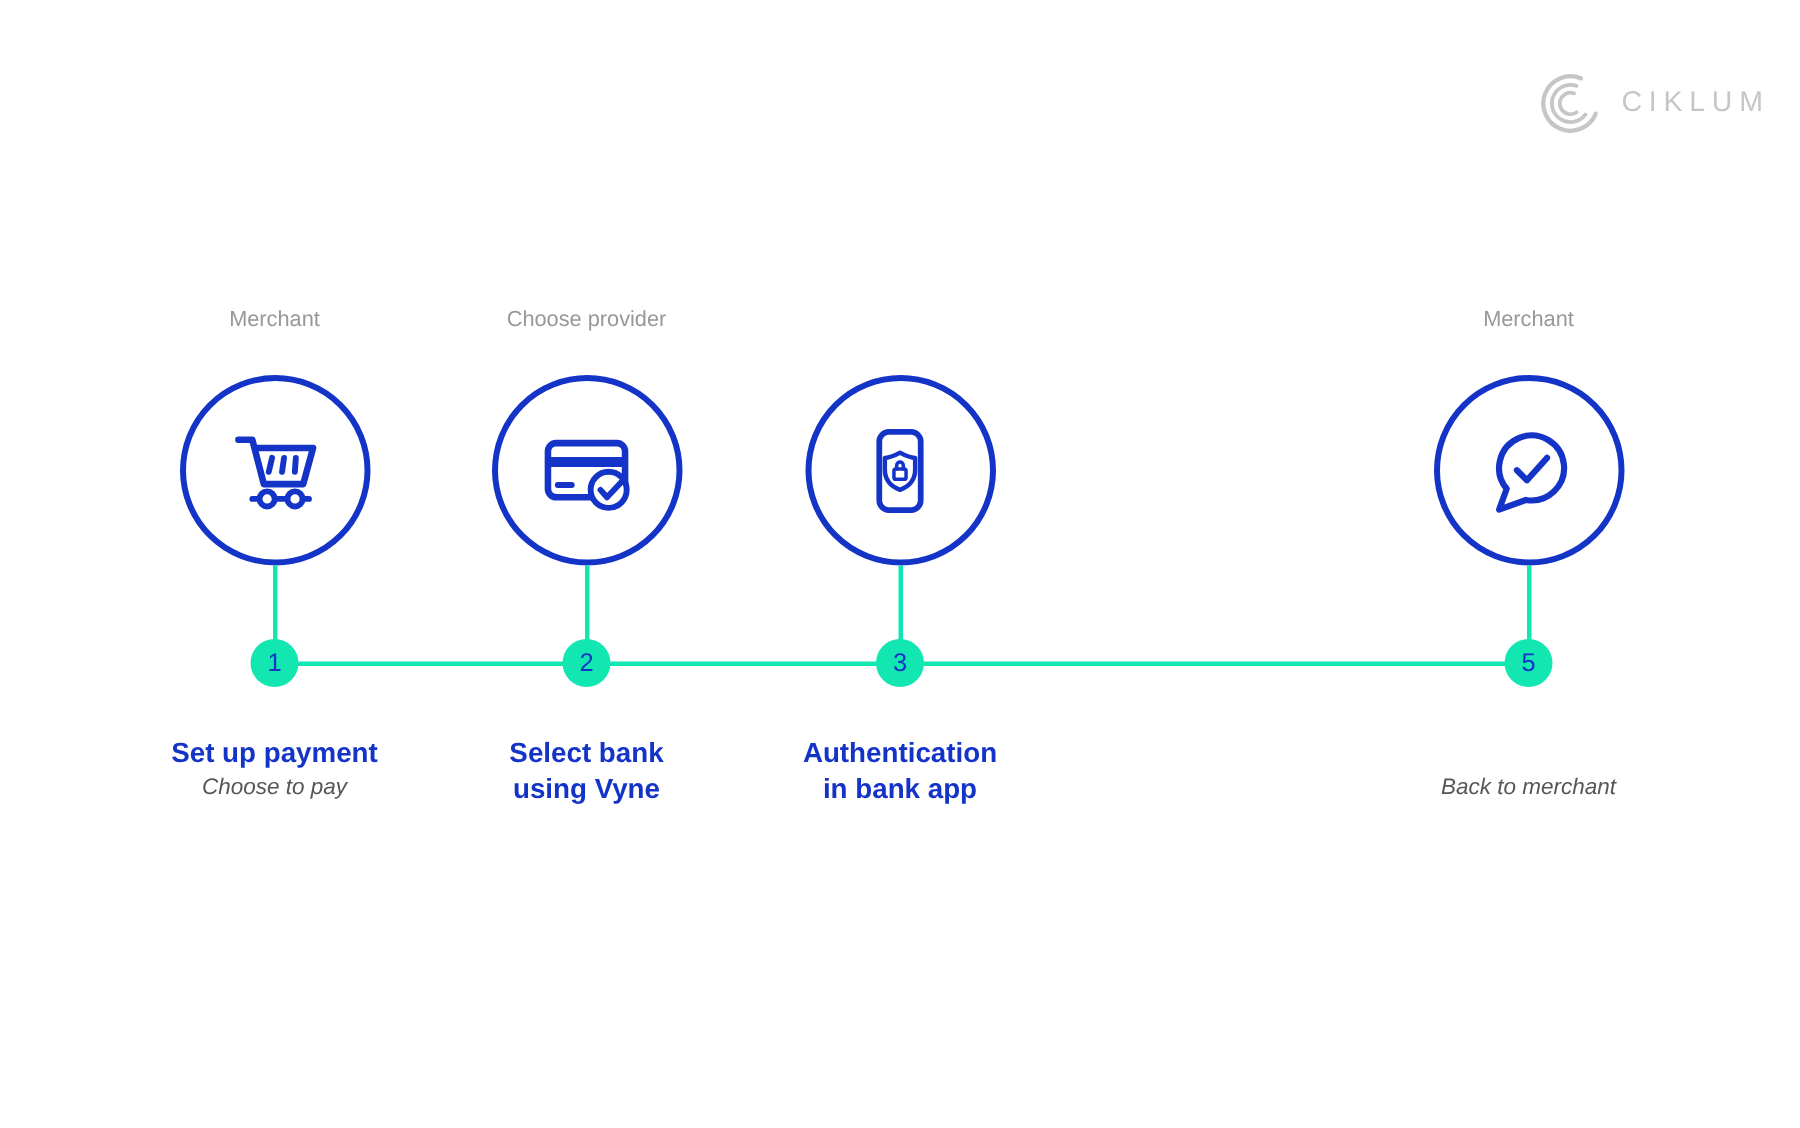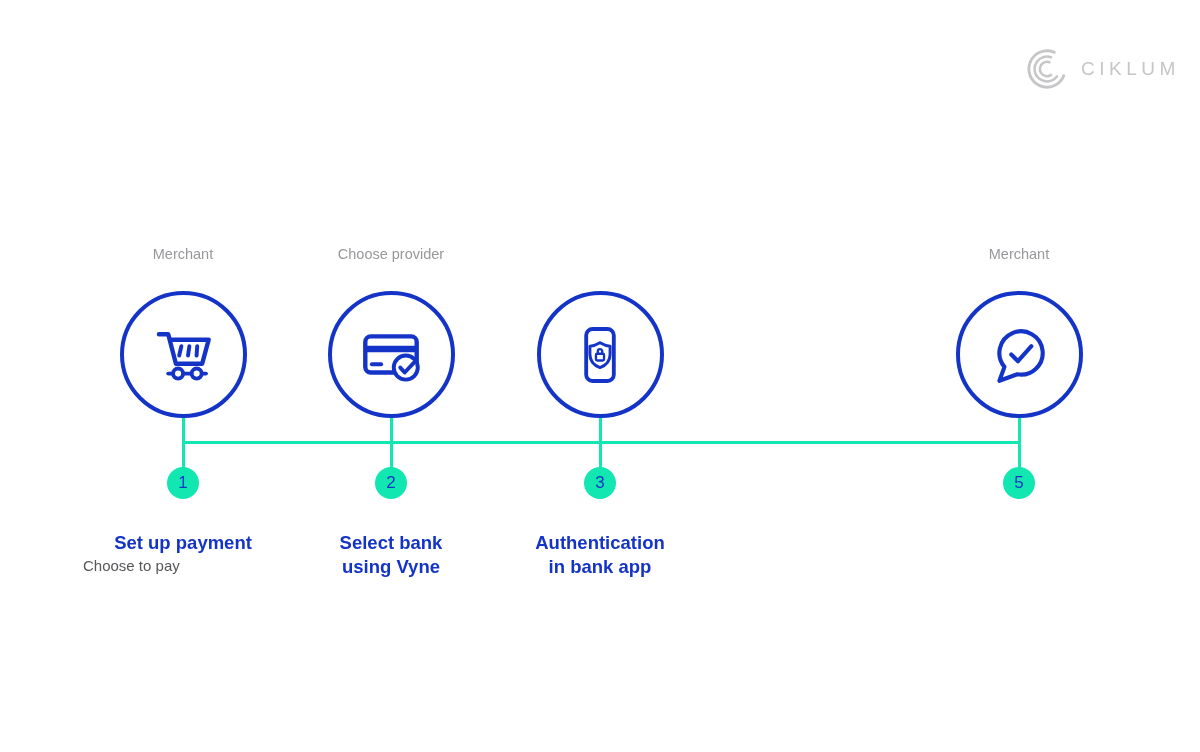--- a/index.html
+++ b/index.html
@@ -9,37 +9,37 @@
   
   .logo{position:absolute;top:48px;left:1026px;display:flex;align-items:center;gap:13px;}
   .logo svg{color:var(--logo_gray);}
   .logo-text{font-size:19px;letter-spacing:4.5px;color:var(--logo_gray);font-weight:400;}
 
   
   .timeline{position:absolute;left:183px;top:440.5px;width:836px;height:3px;
             background:var(--accent_teal);border-radius:2px;}
 
   
-  .step{position:absolute;top:205px;width:200px;height:380px;margin-top:41px;}
+  .step{position:absolute;top:205px;width:200px;height:380px;}
   .actor{position:absolute;top:0;left:0;width:100%;text-align:center;
          font-size:14.5px;color:var(--label_gray);}
   .icon-circle{position:absolute;top:45px;left:calc(50% - 63.5px);width:119px;height:119px;
                border:4px solid var(--accent_blue);border-radius:50%;background:#fff;
                display:flex;align-items:center;justify-content:center;}
   .icon-circle svg{color:var(--accent_blue);}
   .vline{position:absolute;top:172px;left:calc(50% - 1.5px);width:3px;height:51px;
          background:var(--accent_teal);}
   .badge{position:absolute;top:221px;left:calc(50% - 16px);width:32px;height:32px;
          border-radius:50%;background:var(--accent_teal);color:var(--accent_blue);
          font-size:17px;line-height:32px;text-align:center;}
   .title{position:absolute;top:285px;left:0;width:100%;text-align:center;
          font-size:18.5px;line-height:24px;font-weight:700;color:var(--accent_blue);
          white-space:pre-line;}
-  .subtitle{position:absolute;top:310px;left:0;width:100%;text-align:left;
-            font-size:15px;line-height:20px;color:var(--subtitle_gray);white-space:pre-line;}
+  .subtitle{position:absolute;top:310px;left:0;width:100%;text-align:center;
+            font-size:15px;line-height:20px;color:var(--subtitle_gray);white-space:pre-line;font-style:italic;}
 </style>
 </head>
 <body>
 
 <div class="canvas">
 
   <div class="logo">
     <svg width="42" height="42" viewBox="0 0 44 44" fill="none">
       <circle cx="22" cy="22" r="19" stroke="currentColor" stroke-width="3" stroke-linecap="round" stroke-dasharray="89.5 30" transform="rotate(22 22 22)"></circle>
       <circle cx="22" cy="22" r="13" stroke="currentColor" stroke-width="2.6" stroke-linecap="round" stroke-dasharray="57 25" transform="rotate(36 22 22)"></circle>
@@ -108,15 +108,16 @@
   <div class="step" style="left:919px">
     <div class="actor">Merchant</div>
     <div class="icon-circle">
       <svg width="66" height="66" viewBox="0 0 64 64" fill="none" stroke="currentColor" stroke-width="4" stroke-linecap="round" stroke-linejoin="round">
         <path d="M17.9 43.5 A21 21 0 1 1 30.4 50.7 L13 57 Z"></path>
         <path d="M24.5 31.5l6.5 6.5 13-14.5"></path>
       </svg>
     </div>
     <div class="vline"></div>
     <div class="badge">5</div>
+    <div class="subtitle">Back to merchant</div>
   </div>
 
 </div>
 
 </body></html>

